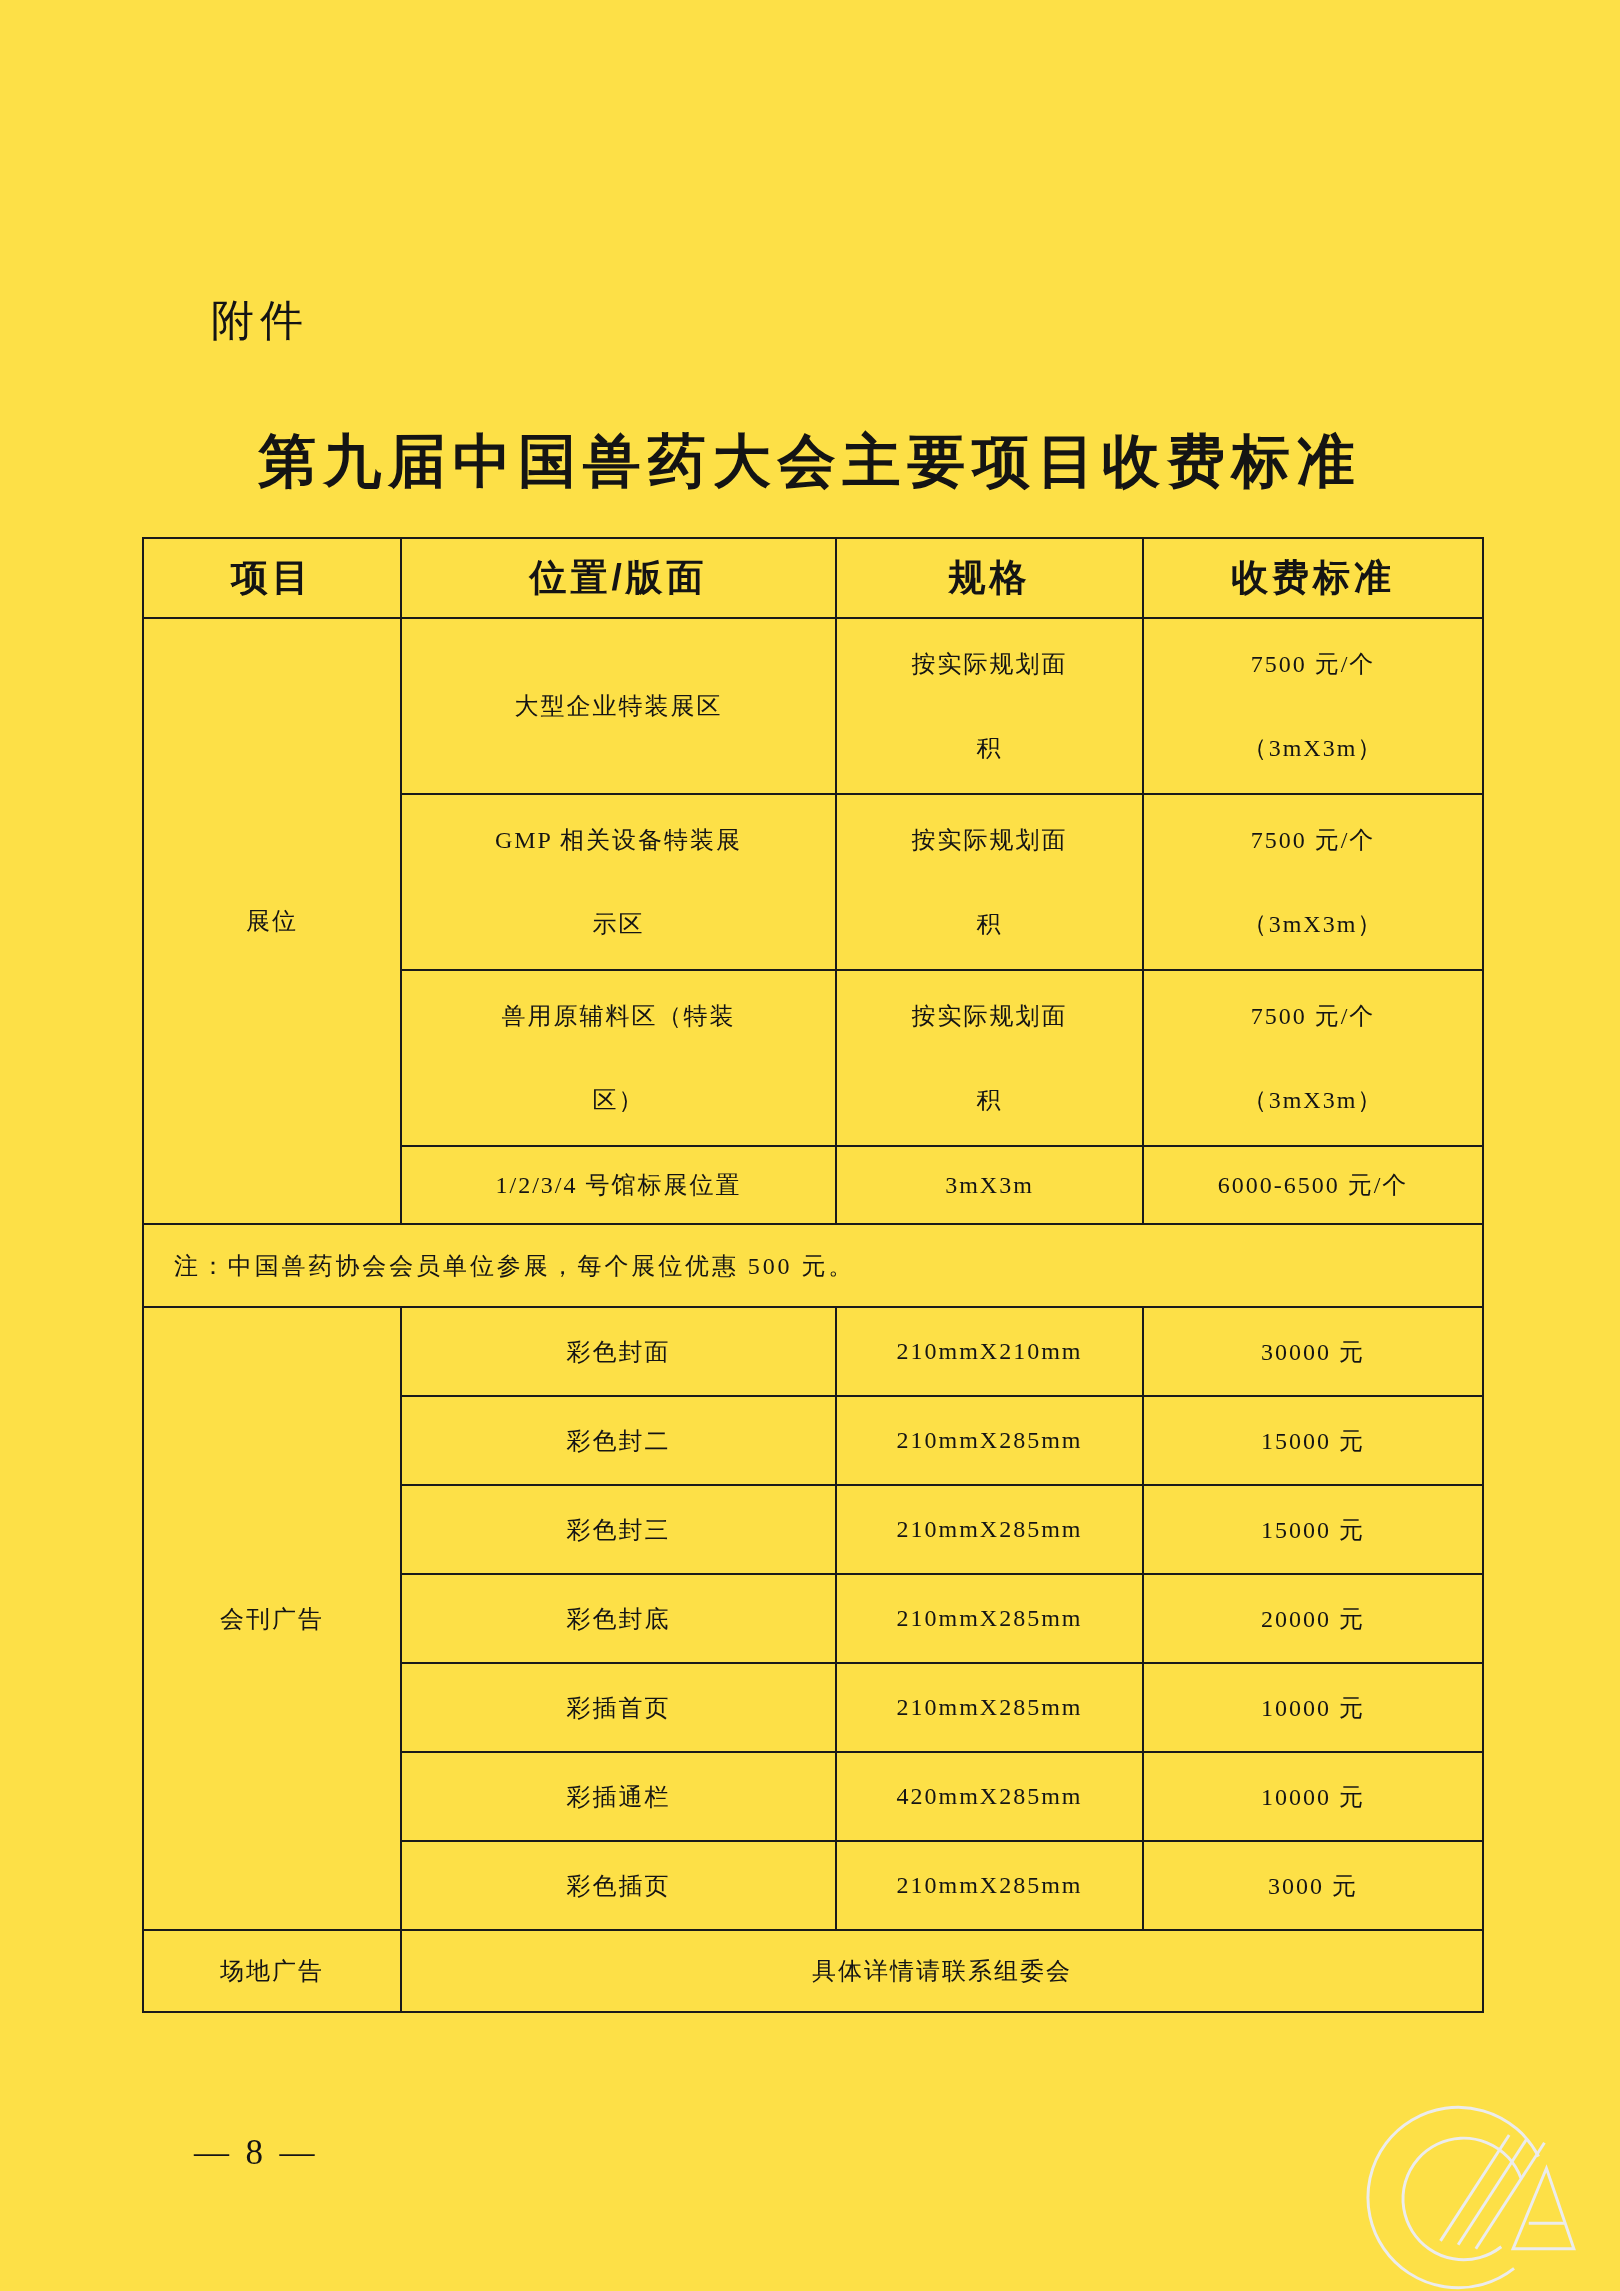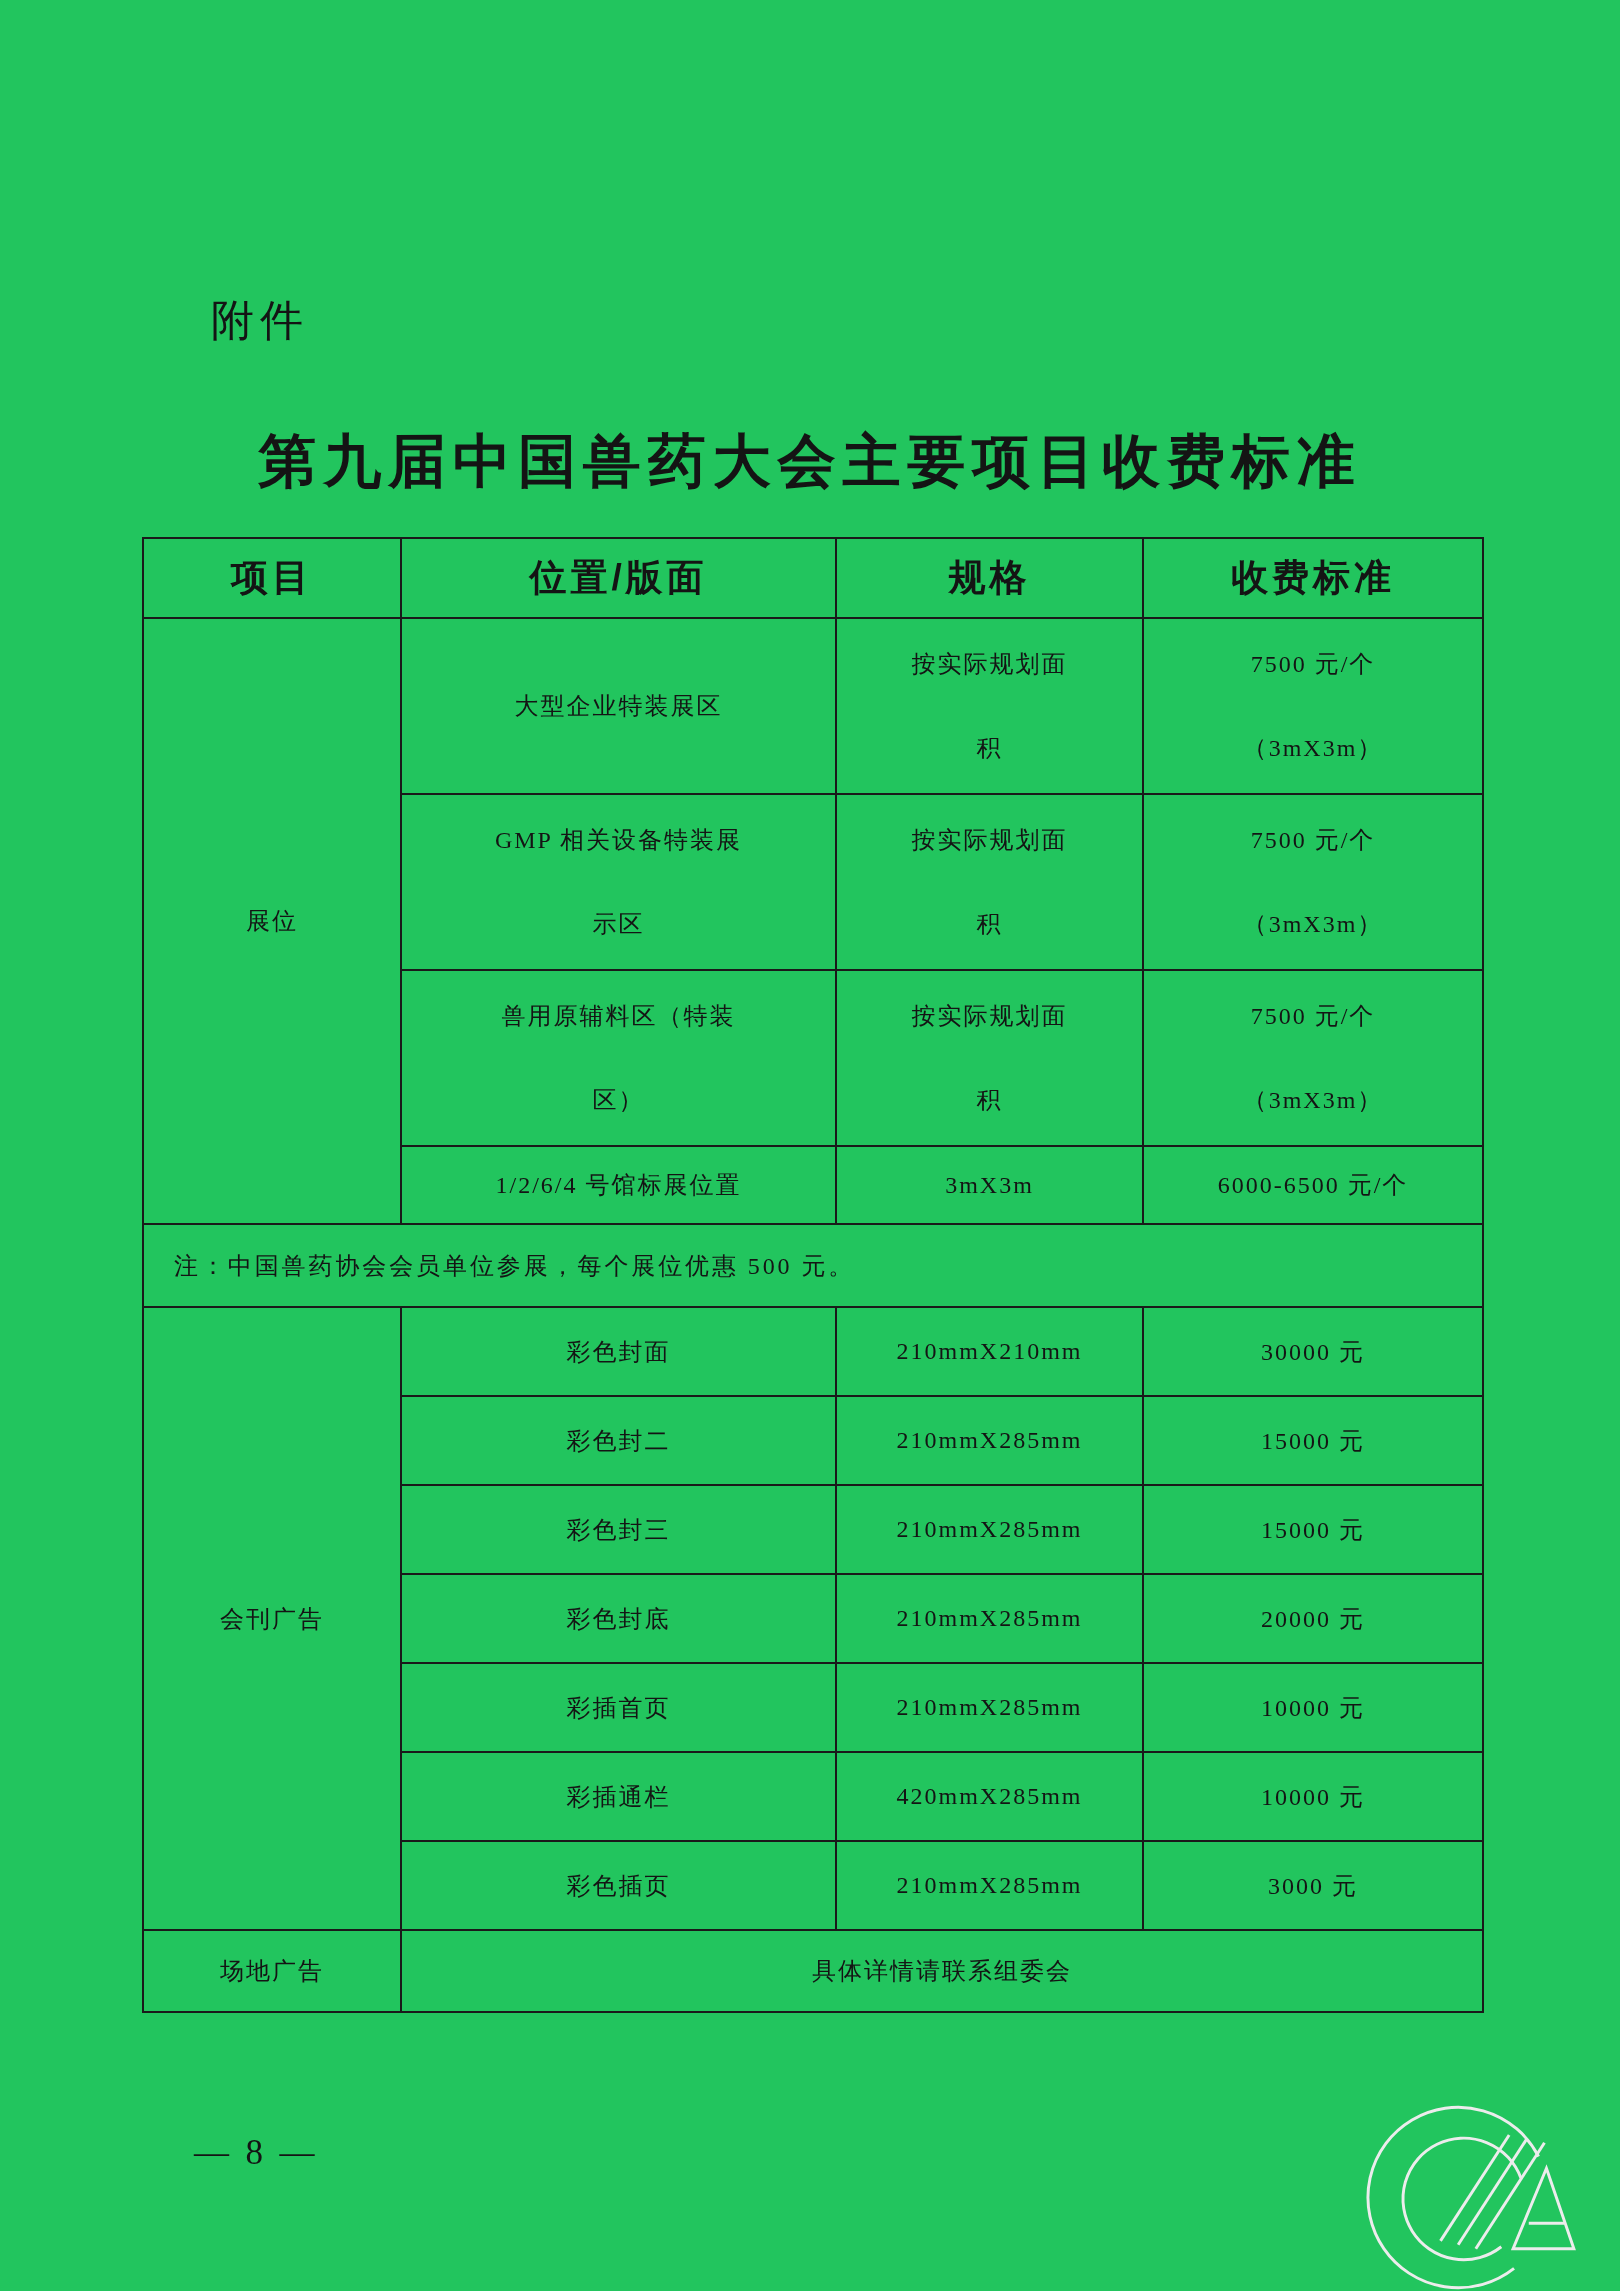--- a/index.html
+++ b/index.html
@@ -10,21 +10,21 @@
     height: 2292px;
     position: relative;
     font-family: "Liberation Serif", "DejaVu Serif", serif;
     color: #141414;
   }
   .page {
     position: absolute;
     inset: 0;
     width: 1620px;
     height: 2292px;
-    background: #22c55e;
+    background: #fde047;
     overflow: hidden;
   }
   .attachment-label {
     position: absolute;
     left: 211px;
     top: 292px;
     font-size: 43px;
     letter-spacing: 5.9px;
     font-family: "Liberation Sans", "DejaVu Sans", sans-serif;
   }
@@ -158,21 +158,21 @@
         <div>按实际规划面</div>
         <div>积</div>
       </td>
       <td class="two-line">
         <div>7500 元/个</div>
         <div>（3mX3m）</div>
       </td>
     </tr>
 
     <tr class="row-short">
-      <td>1/2/6/4 号馆标展位置</td>
+      <td>1/2/3/4 号馆标展位置</td>
       <td>3mX3m</td>
       <td>6000-6500 元/个</td>
     </tr>
 
     <tr class="row-note">
       <td colspan="4">注：中国兽药协会会员单位参展，每个展位优惠 500 元。</td>
     </tr>
 
     <tr class="row-journal">
       <td rowspan="7" class="section-label">会刊广告</td>

